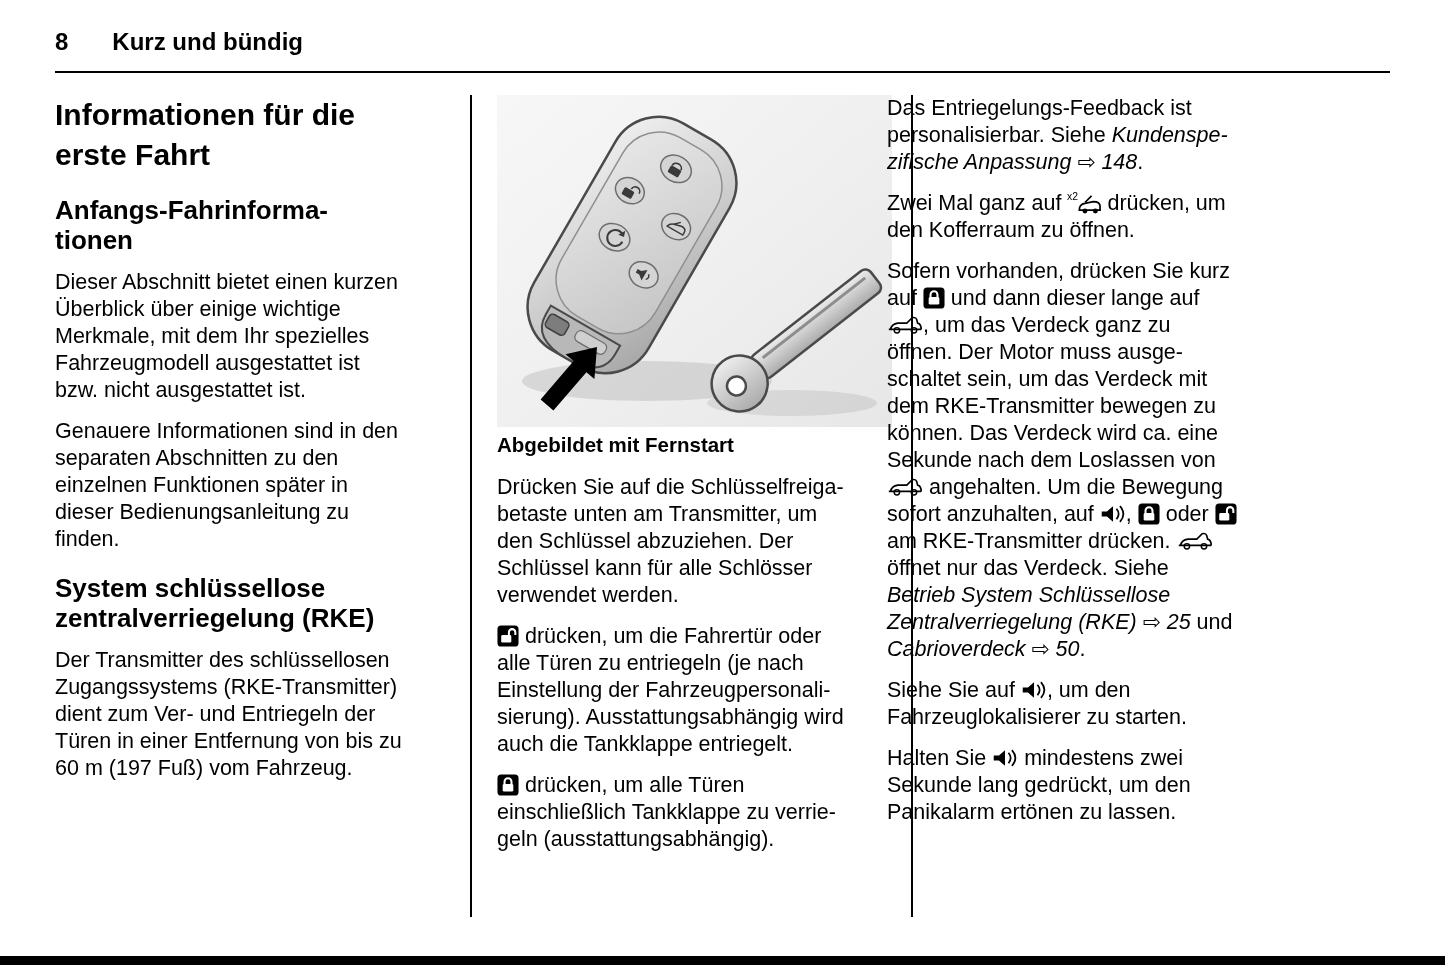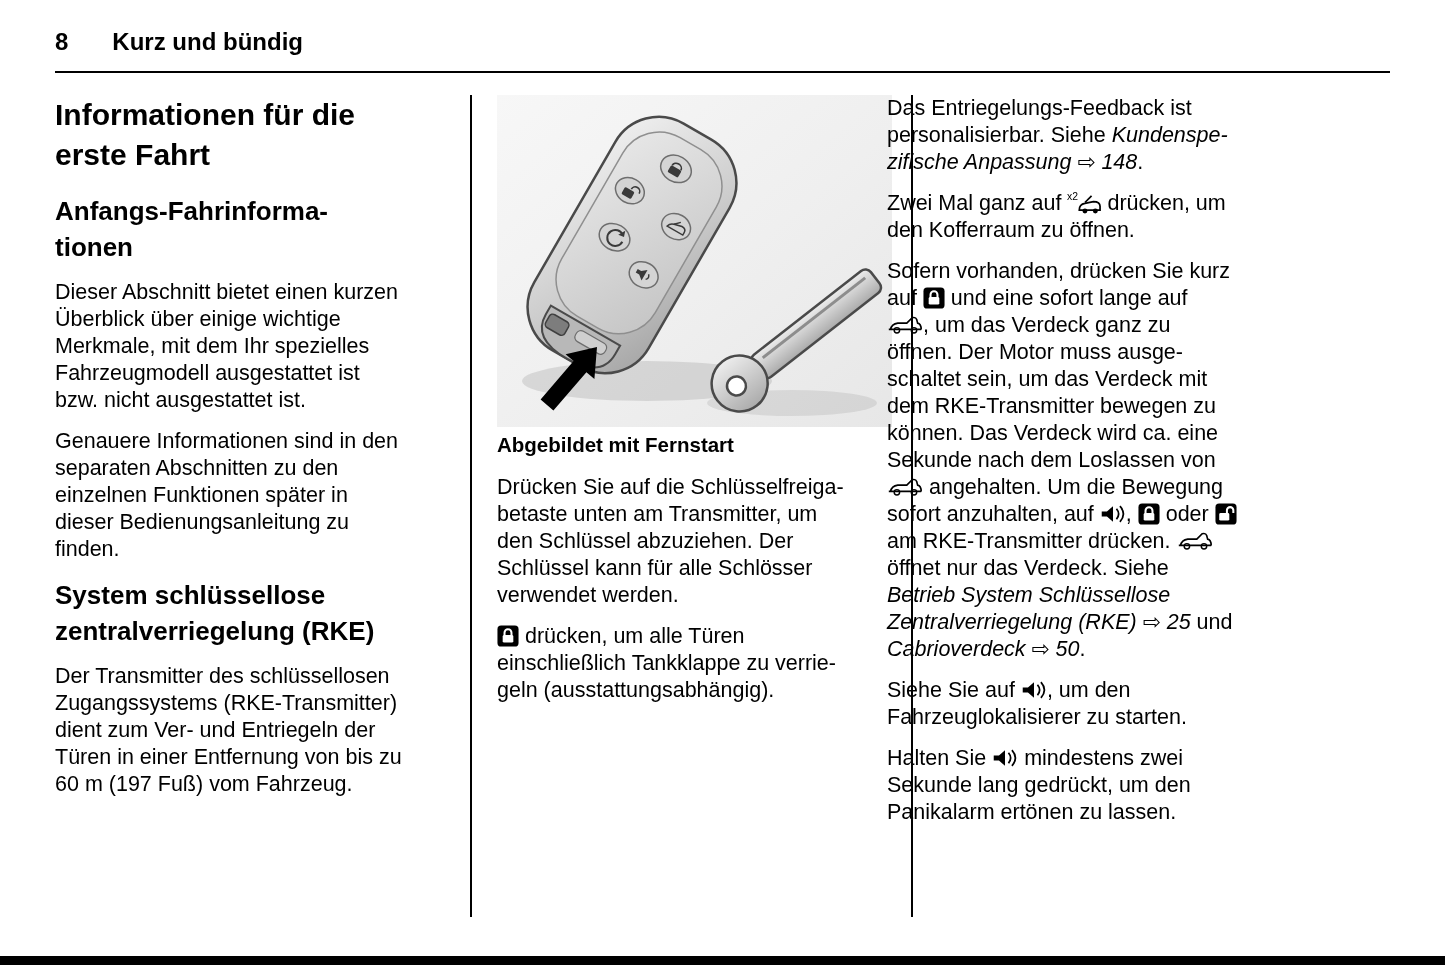--- a/index.html
+++ b/index.html
@@ -15,21 +15,21 @@
   .header-rule { position: absolute; top: 71px; left: 55px; width: 1335px; height: 1.5px; background: #000; }
   .content { position: absolute; top: 95px; left: 0; width: 100%; height: 825px; }
   .col { position: absolute; top: 0; font-size: 21.5px; line-height: 27px; }
   .col-left { left: 55px; width: 400px; }
   .col-middle { left: 497px; width: 400px; }
   .col-right { left: 887px; width: 425px; }
   .vrule { position: absolute; top: 0; width: 1.5px; height: 822px; background: #000; }
   .vrule-1 { left: 470px; }
   .vrule-2 { left: 911px; }
   .h1 { font-size: 30px; line-height: 40px; font-weight: bold; margin-bottom: 18px; white-space: pre-line; }
-  .h2 { font-size: 26px; line-height: 36px; font-weight: bold; margin: 12px 0 14px 0; white-space: pre-line; }
+  .h2 { font-size: 26px; line-height: 30px; font-weight: bold; margin: 20px 0 14px 0; white-space: pre-line; }
   .para { margin-bottom: 14px; }
   .pre { white-space: pre-line; }
   .ref { font-style: italic; }
   .caption { font-weight: bold; font-size: 20.5px; text-align: left; margin: 4px 0 16px 0; }
   .fob-figure { width: 395px; height: 332px; background: linear-gradient(140deg, #f7f7f7 0%, #efefef 55%, #e7e7e7 100%); }
   .fob-svg { display: block; }
   .ic { display: inline-block; vertical-align: -4px; }
   .ic-lock { width: 22px; height: 22px; }
   .ic-trunk { width: 34px; height: 25px; vertical-align: -5px; }
   .ic-cab { width: 36px; height: 22px; vertical-align: -3px; }
@@ -160,40 +160,47 @@
           <path d="M100,252 L97.4,284.1 L89.4,277.3 L56.4,315.6 L43.6,304.4 L76.6,266.1 L68.6,259.3 Z" fill="#000"></path>
         </svg>
       </figure>
       <p class="caption">Abgebildet mit Fernstart</p>
       <p class="para pre">Drücken Sie auf die Schlüsselfreiga-
 betaste unten am Transmitter, um
 den Schlüssel abzuziehen. Der
 Schlüssel kann für alle Schlösser
 verwendet werden.</p>
       <p class="para"><svg class="ic ic-lock">
+            <use href="#sym-unlock"></use>
+          </svg><span class="pre"> drücken, um die Fahrertür oder
+alle Türen zu entriegeln (je nach
+Einstellung der Fahrzeugpersonali-
+sierung). Ausstattungsabhängig wird
+auch die Tankklappe entriegelt.</span></p>
+      <p class="para"><svg class="ic ic-lock">
             <use href="#sym-lock"></use>
           </svg><span class="pre"> drücken, um alle Türen
 einschließlich Tankklappe zu verrie-
 geln (ausstattungsabhängig).</span></p>
     </section>
 
     <div class="vrule vrule-2"></div>
 
     <section class="col col-right">
       <p class="para"><span class="pre">Das Entriegelungs-Feedback ist
 personalisierbar. Siehe </span><i class="ref pre">Kundenspe-
 zifische Anpassung ⇨ 148</i><span class="pre">.</span></p>
       <p class="para"><span class="pre">Zwei Mal ganz auf </span><svg class="ic ic-trunk">
             <use href="#sym-trunk"></use>
           </svg><span class="pre"> drücken, um
 den Kofferraum zu öffnen.</span></p>
       <p class="para"><span class="pre">Sofern vorhanden, drücken Sie kurz
 auf </span><svg class="ic ic-lock">
             <use href="#sym-lock"></use>
-          </svg><span class="pre"> und eine sofort lange auf
+          </svg><span class="pre"> und dann dieser lange auf
 </span><svg class="ic ic-cab">
             <use href="#sym-cabrio"></use>
           </svg><span class="pre">, um das Verdeck ganz zu
 öffnen. Der Motor muss ausge-
 schaltet sein, um das Verdeck mit
 dem RKE-Transmitter bewegen zu
 können. Das Verdeck wird ca. eine
 Sekunde nach dem Loslassen von
 </span><svg class="ic ic-cab">
             <use href="#sym-cabrio"></use>

